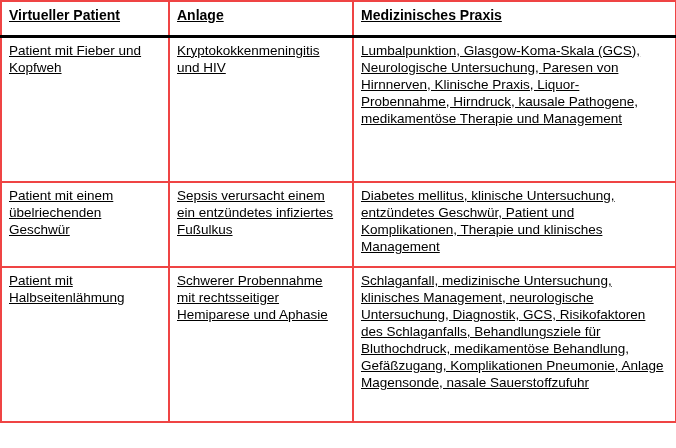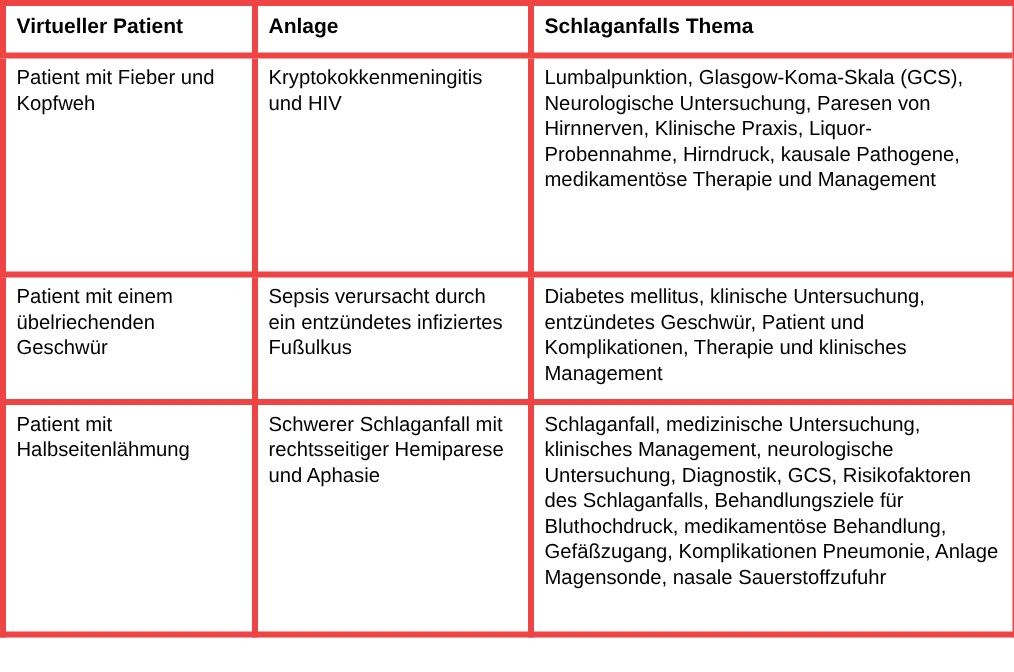--- a/index.html
+++ b/index.html
@@ -20,29 +20,30 @@
     border-collapse: collapse;
     table-layout: fixed;
     width: 675px;
     margin: 0;
     background: #ffffff;
   }
   .vp-table col.c1 { width: 168px; }
   .vp-table col.c2 { width: 184px; }
   .vp-table col.c3 { width: 323px; }
   .vp-table th, .vp-table td {
-    border: 4px solid #ef4444;
+    border: 2px solid #ef4444;
     vertical-align: top;
     text-align: left;
     padding: 4px 8px 4px 7px;
     font-size: 13.5px;
     line-height: 17px;
     color: #000000;
     overflow: hidden;
     word-wrap: break-word;
+    text-decoration: underline;
   }
   .vp-table thead th {
     font-weight: bold;
     font-size: 14px;
     border-bottom: 3px solid #000000;
     height: 35px;
     padding-top: 5px;
   }
   .vp-table tbody tr.r1 { height: 146px; }
   .vp-table tbody tr.r2 { height: 85px;  }
@@ -56,34 +57,34 @@
   <table class="vp-table">
     <colgroup>
       <col class="c1">
       <col class="c2">
       <col class="c3">
     </colgroup>
     <thead>
       <tr>
         <th>Virtueller Patient</th>
         <th>Anlage</th>
-        <th>Schlaganfalls Thema</th>
+        <th>Medizinisches Praxis</th>
       </tr>
     </thead>
     <tbody>
       <tr class="r1">
         <td>Patient mit Fieber und Kopfweh</td>
         <td>Kryptokokkenmeningitis und HIV</td>
         <td>Lumbalpunktion, Glasgow-Koma-Skala (GCS), Neurologische Untersuchung, Paresen von Hirnnerven, Klinische Praxis, Liquor- Probennahme, Hirndruck, kausale Pathogene, medikamentöse Therapie und Management</td>
       </tr>
       <tr class="r2">
         <td>Patient mit einem übelriechenden Geschwür</td>
-        <td>Sepsis verursacht durch ein entzündetes infiziertes Fußulkus</td>
+        <td>Sepsis verursacht einem ein entzündetes infiziertes Fußulkus</td>
         <td>Diabetes mellitus, klinische Untersuchung, entzündetes Geschwür, Patient und Komplikationen, Therapie und klinisches Management</td>
       </tr>
       <tr class="r3">
         <td>Patient mit Halbseitenlähmung</td>
-        <td>Schwerer Schlaganfall mit rechtsseitiger Hemiparese und Aphasie</td>
+        <td>Schwerer Probennahme mit rechtsseitiger Hemiparese und Aphasie</td>
         <td>Schlaganfall, medizinische Untersuchung, klinisches Management, neurologische Untersuchung, Diagnostik, GCS, Risikofaktoren des Schlaganfalls, Behandlungsziele für Bluthochdruck, medikamentöse Behandlung, Gefäßzugang, Komplikationen Pneumonie, Anlage Magensonde, nasale Sauerstoffzufuhr</td>
       </tr>
     </tbody>
   </table>
 </div>
 
 </body></html>

